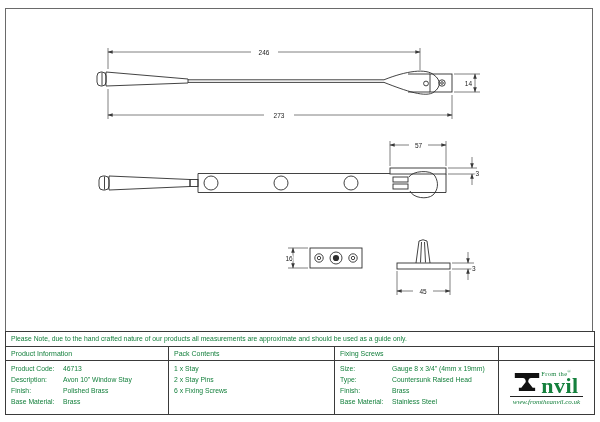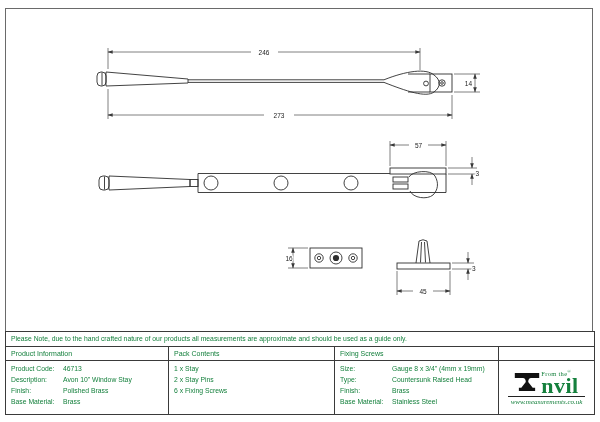--- a/index.html
+++ b/index.html
@@ -227,18 +227,18 @@
       <div id="logo">
         <div id="logo-top">
           <svg id="anvil-glyph" viewBox="0 0 32 28">
             <path d="M1,3 L31,3 L31,9 L21,9 C18.5,9 17.5,11.5 17.5,14 L23,21 L26,21 L26,25 L6,25 L6,21 L9,21 L14.5,14 C14.5,11.5 13.5,9 11,9 L1,9 Z"></path>
           </svg>
           <div id="logo-right">
             <span id="logo-fromthe"><span>From the</span><sup id="logo-reg">®</sup></span>
             <span id="logo-nvil">nvil</span>
           </div>
         </div>
-        <div id="logo-url">www.measurements.co.uk</div>
+        <div id="logo-url">www.fromtheanvil.co.uk</div>
       </div>
     </div>
   </div>
 
 </div>
 
 </body></html>

